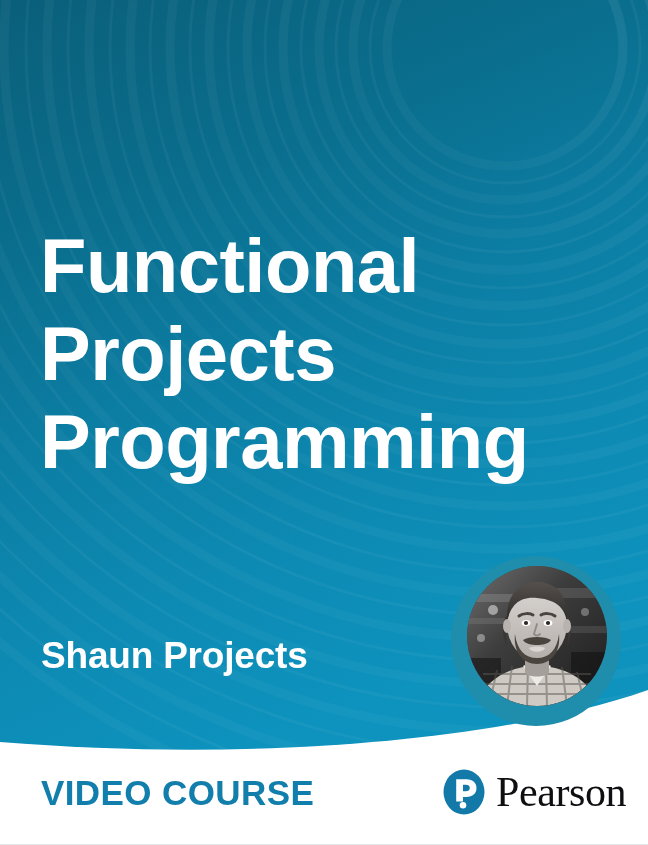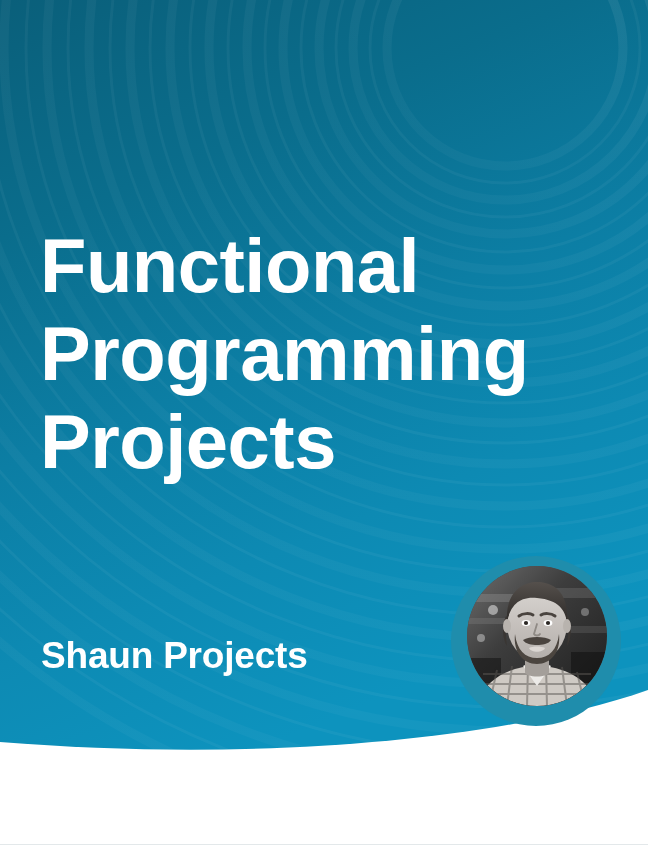--- a/index.html
+++ b/index.html
@@ -211,22 +211,22 @@
           <circle cx="505" cy="48" r="755"></circle>
         </g>
 
         <rect x="0" y="0" width="648" height="762" fill="url(#ringFade)" opacity="0"></rect>
       </g>
     </svg>
   </div>
 
   <div class="title-block">
     <span class="title-line">Functional</span>
+    <span class="title-line">Projects</span>
     <span class="title-line">Programming</span>
-    <span class="title-line">Projects</span>
   </div>
 
   <div class="author-name">Shaun Projects</div>
 
   <div class="author-photo-wrap">
     <div class="author-ring"></div>
     <div class="author-photo">
       <svg width="140" height="140" viewBox="0 0 140 140" xmlns="http://www.w3.org/2000/svg">
         <defs>
           <linearGradient id="bgRoom" x1="0" y1="0" x2="1" y2="1">
@@ -297,14 +297,26 @@
           <path d="M48,68 C46,86 56,98 70,98 C84,98 94,86 92,68 C90,84 82,92 70,92 C58,92 50,84 48,68 Z" fill="#4b453f"></path>
           <path d="M62,82 C66,80 74,80 78,82 C76,87 64,87 62,82 Z" fill="#e0dcd8" opacity="0.85"></path>
 
           <ellipse cx="40" cy="60" rx="4" ry="7" fill="#b8b3ae"></ellipse>
           <ellipse cx="100" cy="60" rx="4" ry="7" fill="#b8b3ae"></ellipse>
         </g>
       </svg>
     </div>
   </div>
 
+  <div class="footer">
+    <div class="video-course">VIDEO COURSE</div>
+
+    <div class="pearson-logo">
+      <svg class="pearson-mark" width="46" height="46" viewBox="0 0 46 46" xmlns="http://www.w3.org/2000/svg">
+        <ellipse cx="23" cy="23" rx="20.5" ry="22.5" fill="#1279a8"></ellipse>
+        <path d="M15.2,10.2 h10.4 c6.2,0 9.9,3.6 9.9,8.8 c0,5.3 -3.9,8.9 -10.2,8.9 h-3.6 v-5.6 h3.0 c2.6,0 4.1,-1.3 4.1,-3.3 c0,-2.0 -1.4,-3.2 -4.1,-3.2 h-2.7 v16.6 h-6.8 Z" fill="#ffffff"></path>
+        <circle cx="22.0" cy="36.2" r="3.3" fill="#ffffff"></circle>
+      </svg>
+      <span class="pearson-word">Pearson</span>
+    </div>
+  </div>
 
 </div>
 
 </body></html>

